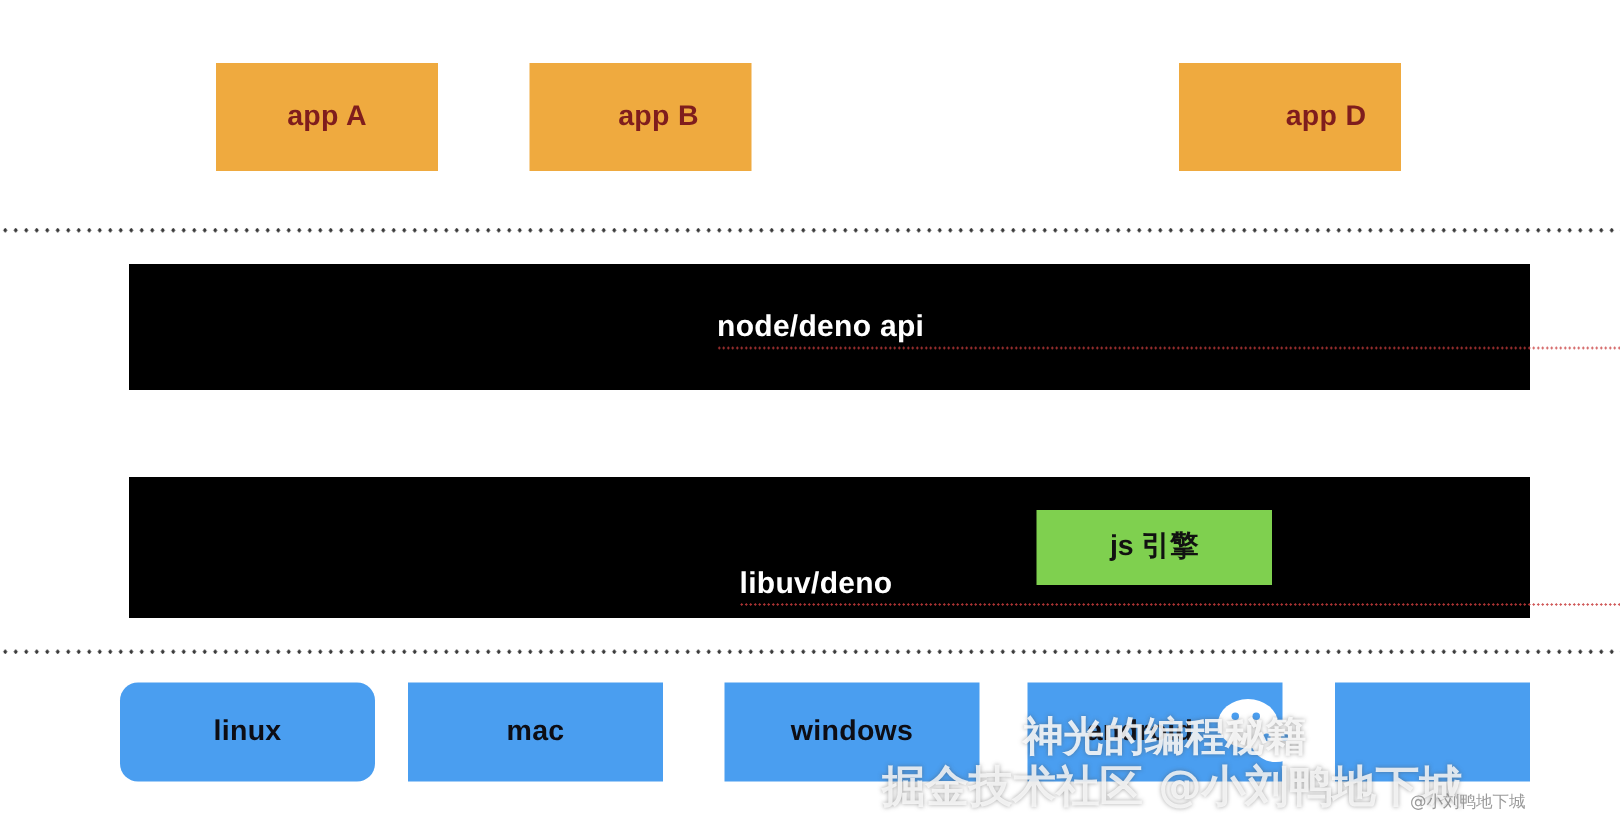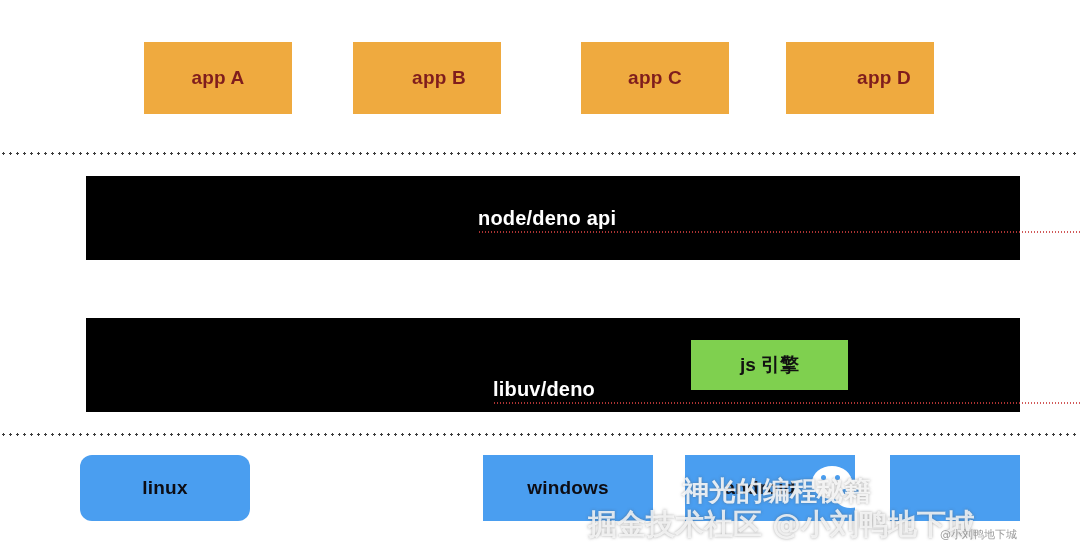--- a/index.html
+++ b/index.html
@@ -169,23 +169,20 @@
 <div id="stage">
 
   <div class="box app-box" style="left:144px;top:42px;width:148px;height:72px;">
     <span>app A</span>
   </div>
 
   <div class="box app-box" style="left:353px;top:42px;width:148px;height:72px;padding-left:24px;">
     <span>app B</span>
   </div>
 
-  <div class="box app-box" style="left:581px;top:42px;width:148px;height:72px;">
-    <span>app C</span>
-  </div>
 
   <div class="box app-box" style="left:786px;top:42px;width:148px;height:72px;padding-left:48px;">
     <span>app D</span>
   </div>
 
   <div class="divider" style="top:152px;"></div>
 
   <div class="black-bar" style="left:86px;top:176px;width:934px;height:84px;">
   </div>
   <div class="bar-label spell" style="left:478px;top:207px;">node/deno api</div>
@@ -197,20 +194,23 @@
   <div class="box green-box" style="left:691px;top:340px;width:157px;height:50px;">
     <span>js 引擎</span>
   </div>
 
   <div class="divider" style="top:433px;"></div>
 
   <div class="box os-box" style="left:80px;top:455px;width:170px;height:66px;border-radius:12px;">
     <span>linux</span>
   </div>
 
+  <div class="box os-box" style="left:272px;top:455px;width:170px;height:66px;">
+    <span>mac</span>
+  </div>
 
   <div class="box os-box" style="left:483px;top:455px;width:170px;height:66px;">
     <span>windows</span>
   </div>
 
   <div class="box os-box" style="left:685px;top:455px;width:170px;height:66px;">
     <span style="position:relative;left:-10px;">android</span>
   </div>
 
   <div class="box os-box" style="left:890px;top:455px;width:130px;height:66px;">

